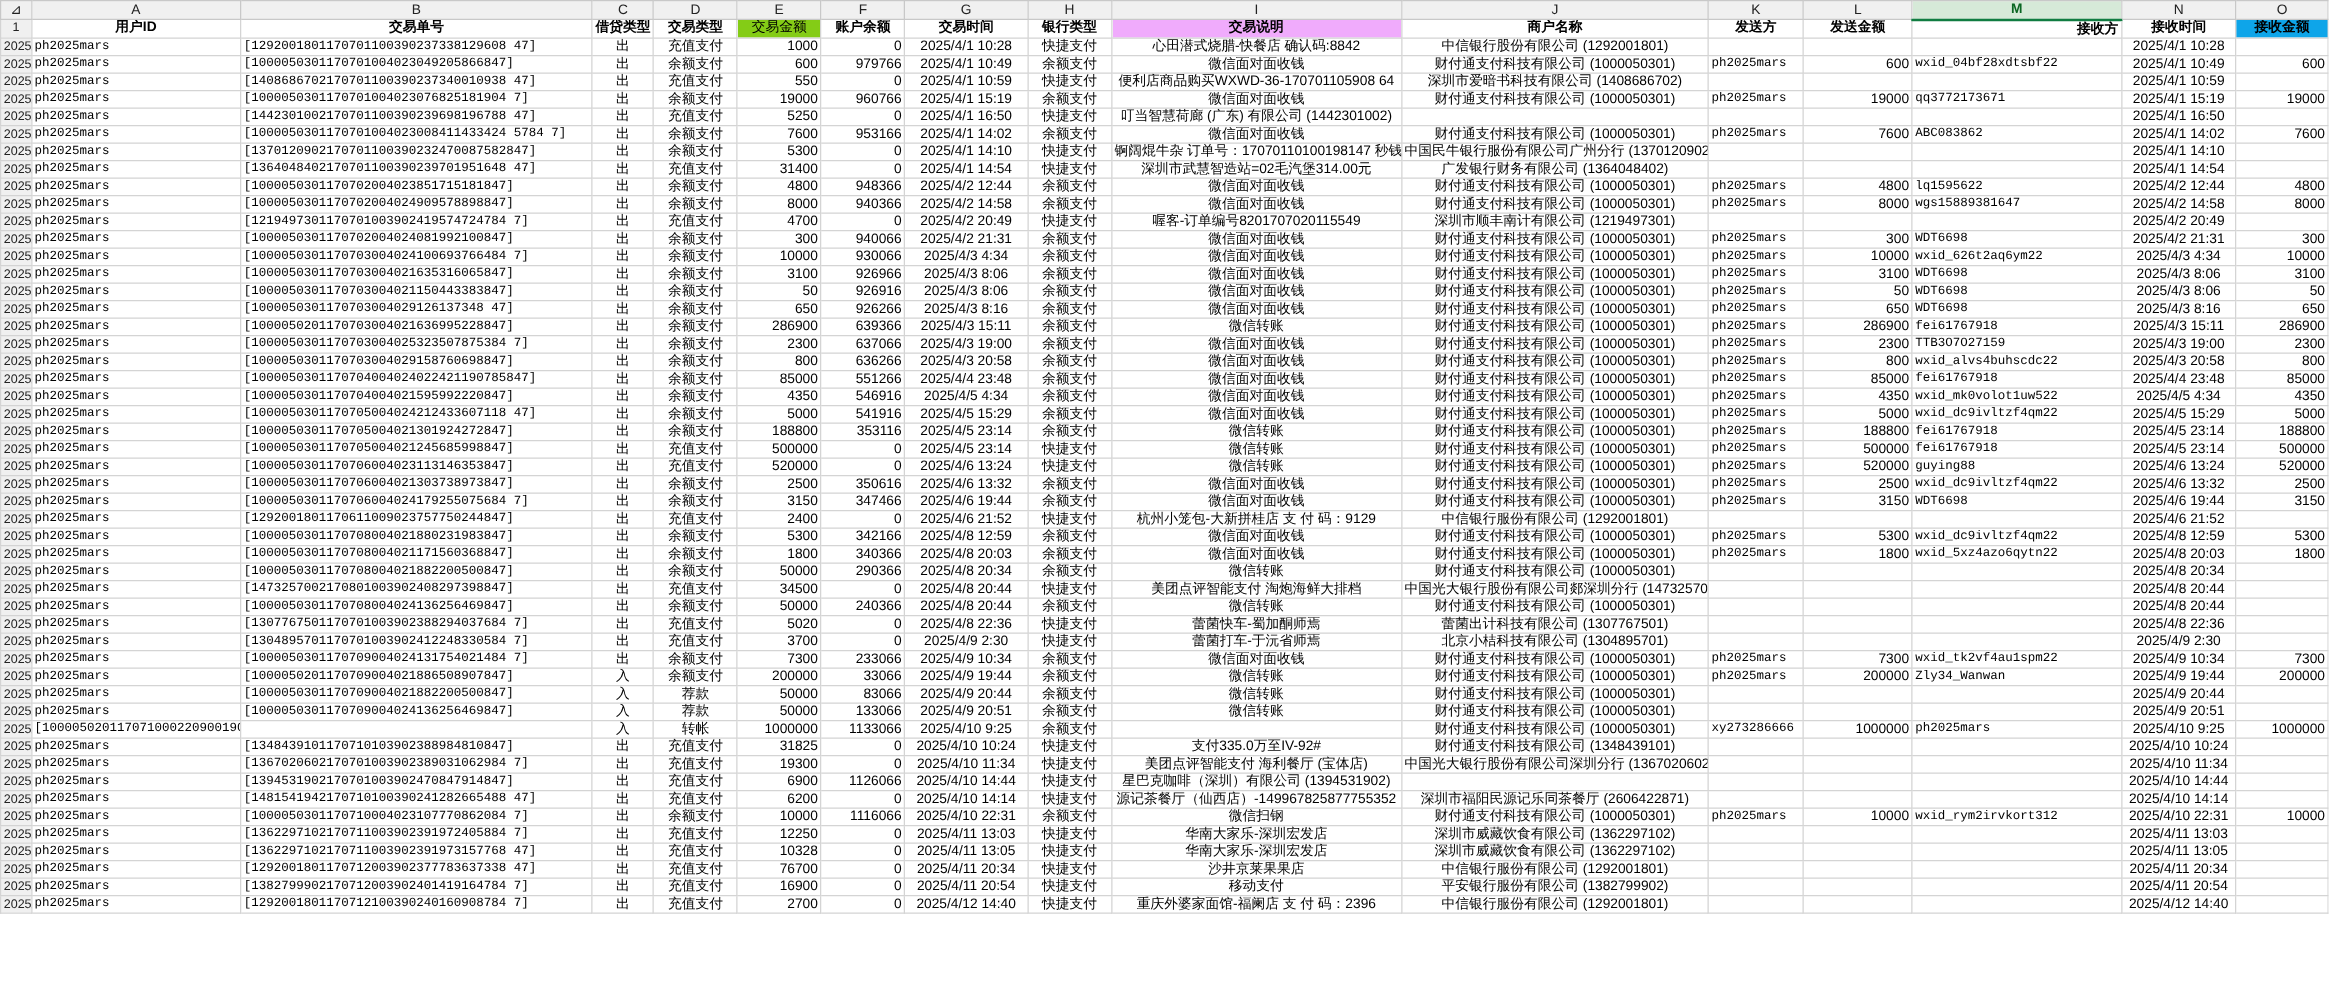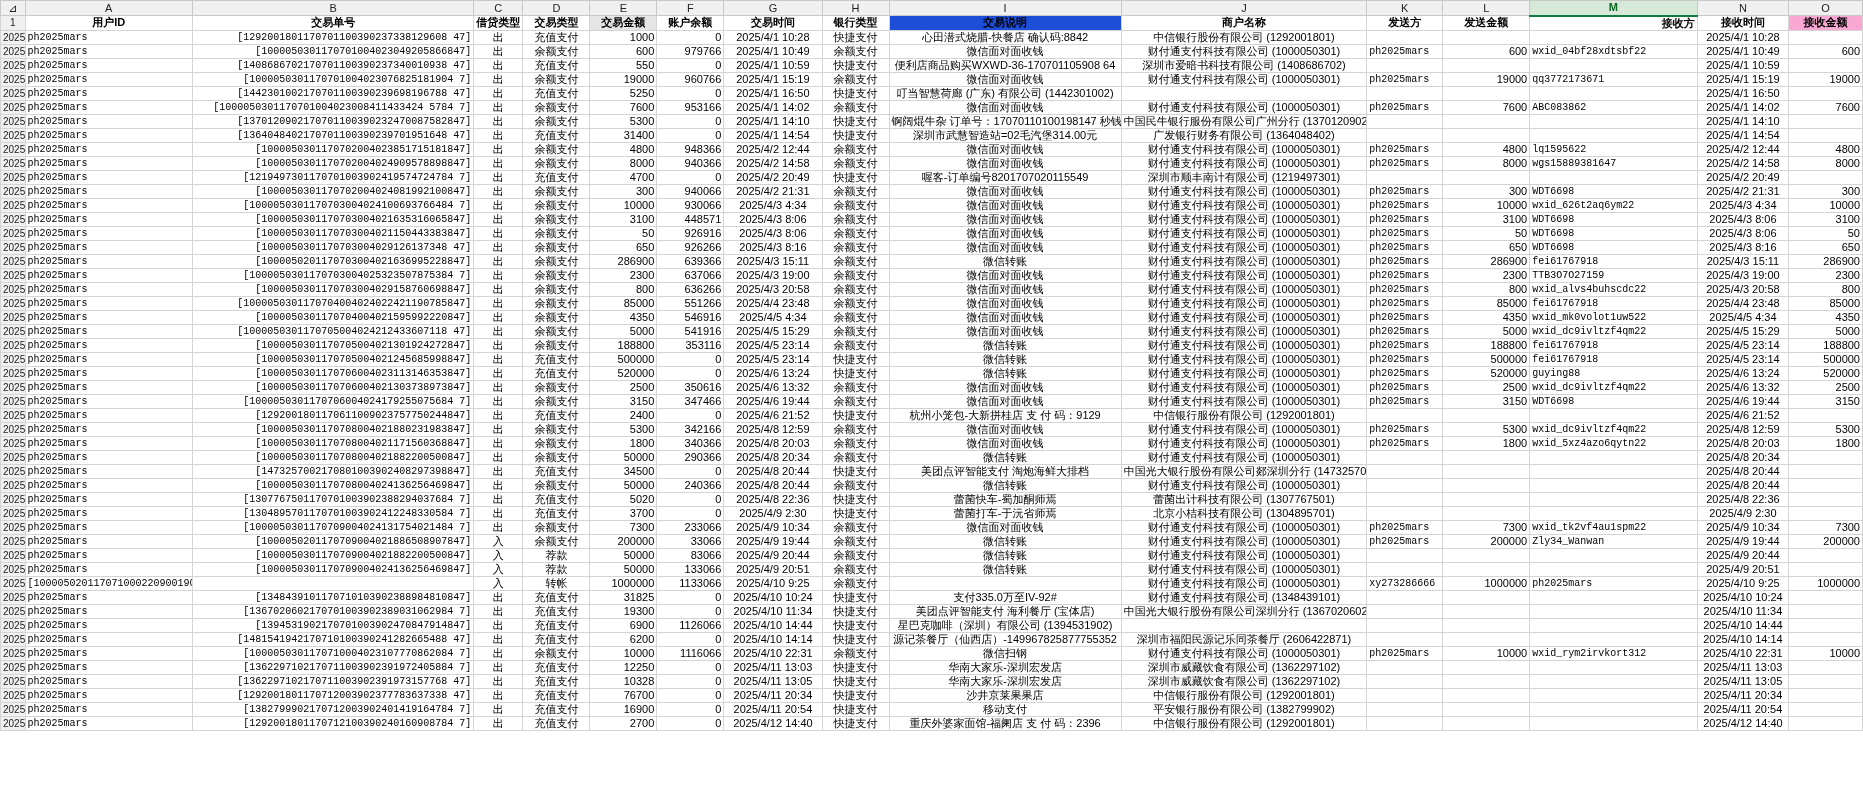--- a/index.html
+++ b/index.html
@@ -65,21 +65,21 @@
   }
   
   td.c { text-align: center; }
   td.r { text-align: right; }
   td.userid {
     text-align: left;
     font-family: "Liberation Mono", monospace;
     font-size: 10px;
   }
   td.txnno {
-    text-align: right;
+    text-align: left;
     font-family: "Liberation Mono", monospace;
     font-size: 10px;
   }
   td.mono {
     font-family: "Liberation Mono", monospace;
     font-size: 10px;
     text-align: left;
   }
   td.selected-cell {
     border-left: 1px solid #107c41;
@@ -127,31 +127,31 @@
           <th class="colhead-cell selected-col">M</th>
           <th class="colhead-cell">N</th>
           <th class="colhead-cell">O</th>
         </tr>
       <tr class="headrow">
           <td class="rownum">1</td>
           <td class="c" style="background: rgb(255, 255, 255); font-weight: bold;">用户ID</td>
           <td class="c" style="background: rgb(255, 255, 255); font-weight: bold;">交易单号</td>
           <td class="c" style="background: rgb(255, 255, 255); font-weight: bold; margin-top: 33px;">借贷类型</td>
           <td class="c" style="background: rgb(255, 255, 255); font-weight: bold;">交易类型</td>
-          <td class="c" style="background: #e5e5e5; font-weight: bold;">交易金额</td>
+          <td class="c" style="background: #84cc16; font-weight: normal;">交易金额</td>
           <td class="c" style="background: rgb(255, 255, 255); font-weight: bold;">账户余额</td>
           <td class="c" style="background: rgb(255, 255, 255); font-weight: bold;">交易时间</td>
           <td class="c" style="background: rgb(255, 255, 255); font-weight: bold;">银行类型</td>
-          <td class="c" style="background: #1d4ed8; font-weight: bold;">交易说明</td>
+          <td class="c" style="background: #f0abfc; font-weight: bold;">交易说明</td>
           <td class="c" style="background: rgb(255, 255, 255); font-weight: bold;">商户名称</td>
           <td class="c" style="background: rgb(255, 255, 255); font-weight: bold;">发送方</td>
           <td class="c" style="background: rgb(255, 255, 255); font-weight: bold;">发送金额</td>
           <td class="c" style="background: rgb(255, 255, 255); font-weight: bold; text-align: right;">接收方</td>
           <td class="c" style="background: rgb(255, 255, 255); font-weight: bold;">接收时间</td>
-          <td class="c" style="background: #f9a8d4; font-weight: bold;">接收金额</td>
+          <td class="c" style="background: #0ea5e9; font-weight: bold;">接收金额</td>
         </tr>
     </thead>
     <tbody id="tbody">
         <tr>
           <td class="rownum">2025/4/1 10:28</td>
           <td class="userid">ph2025mars</td>
           <td class="txnno">[1292001801170701100390237338129608 47]</td>
           <td class="c">出</td>
           <td class="c">充值支付</td>
           <td class="r">1000</td>
@@ -382,21 +382,21 @@
           <td class="c">2025/4/3 4:34</td>
           <td class="r">10000</td>
         </tr>
         <tr>
           <td class="rownum">2025/4/3 8:06</td>
           <td class="userid">ph2025mars</td>
           <td class="txnno">[1000050301170703004021635316065847]</td>
           <td class="c">出</td>
           <td class="c">余额支付</td>
           <td class="r">3100</td>
-          <td class="r">448571</td>
+          <td class="r">926966</td>
           <td class="c">2025/4/3 8:06</td>
           <td class="c">余额支付</td>
           <td class="c">微信面对面收钱</td>
           <td class="c">财付通支付科技有限公司 (1000050301)</td>
           <td class="mono">ph2025mars</td>
           <td class="r">3100</td>
           <td class="mono selected-cell">WDT6698</td>
           <td class="c">2025/4/3 8:06</td>
           <td class="r">3100</td>
         </tr>

